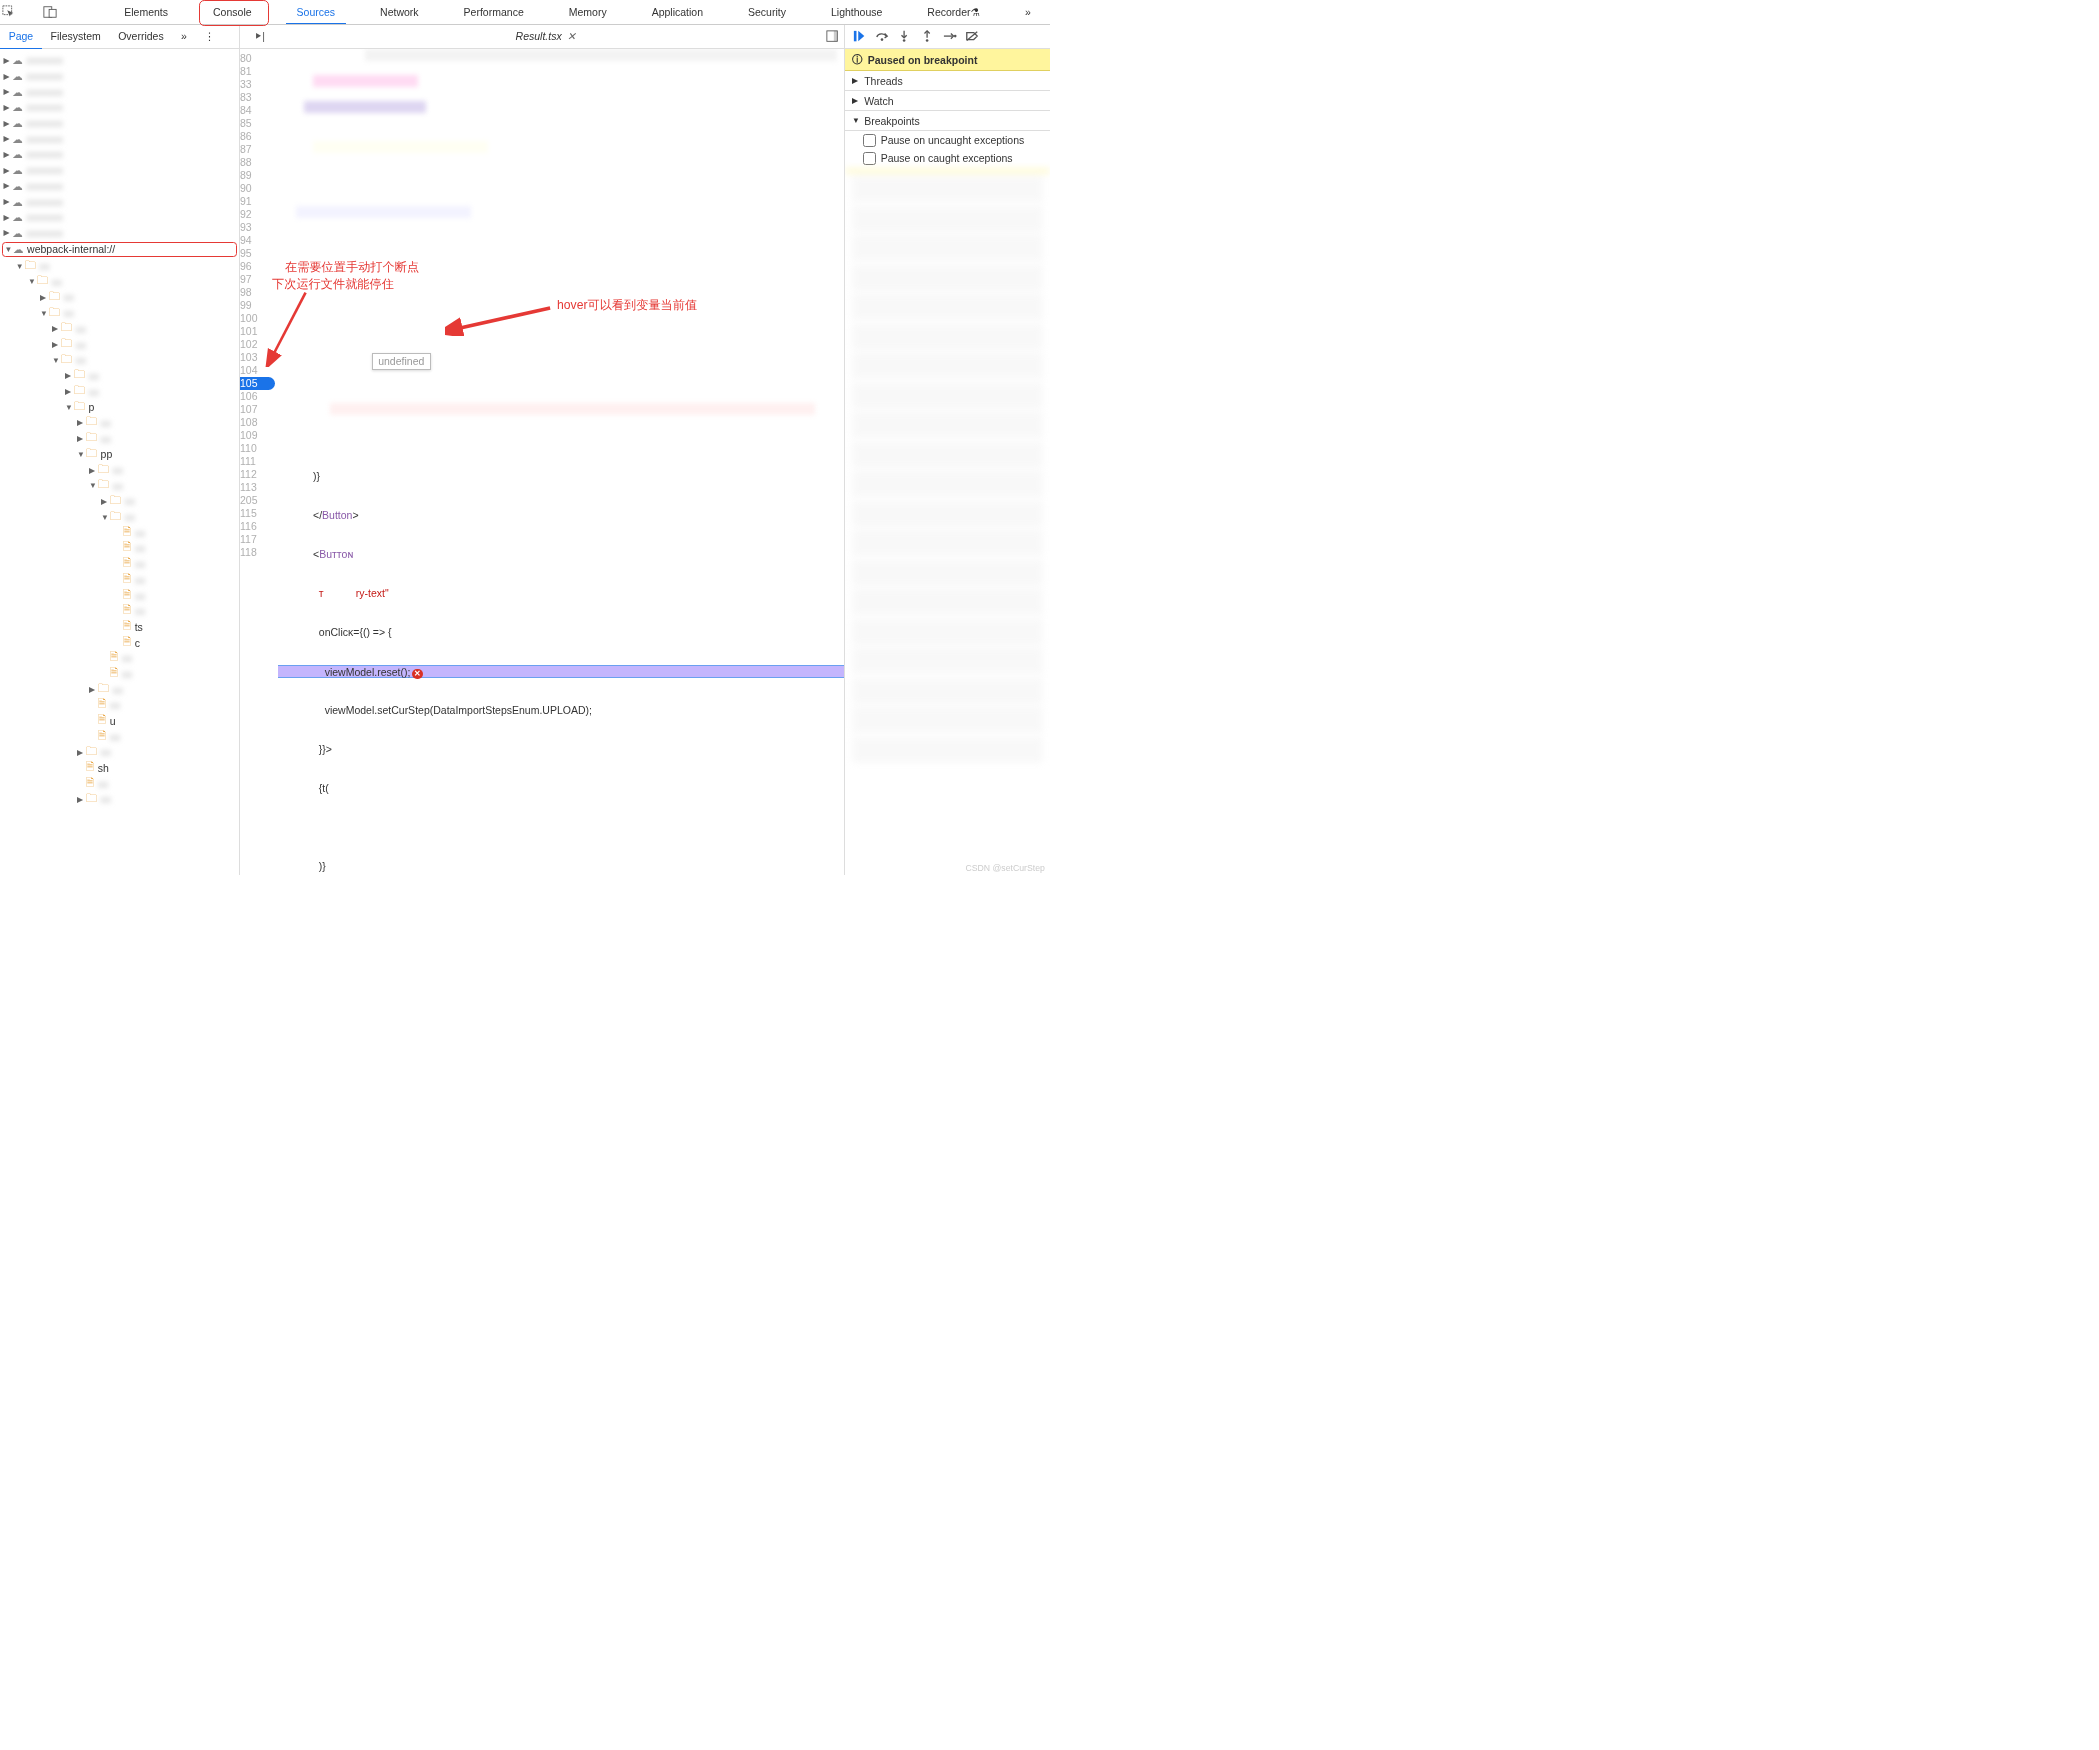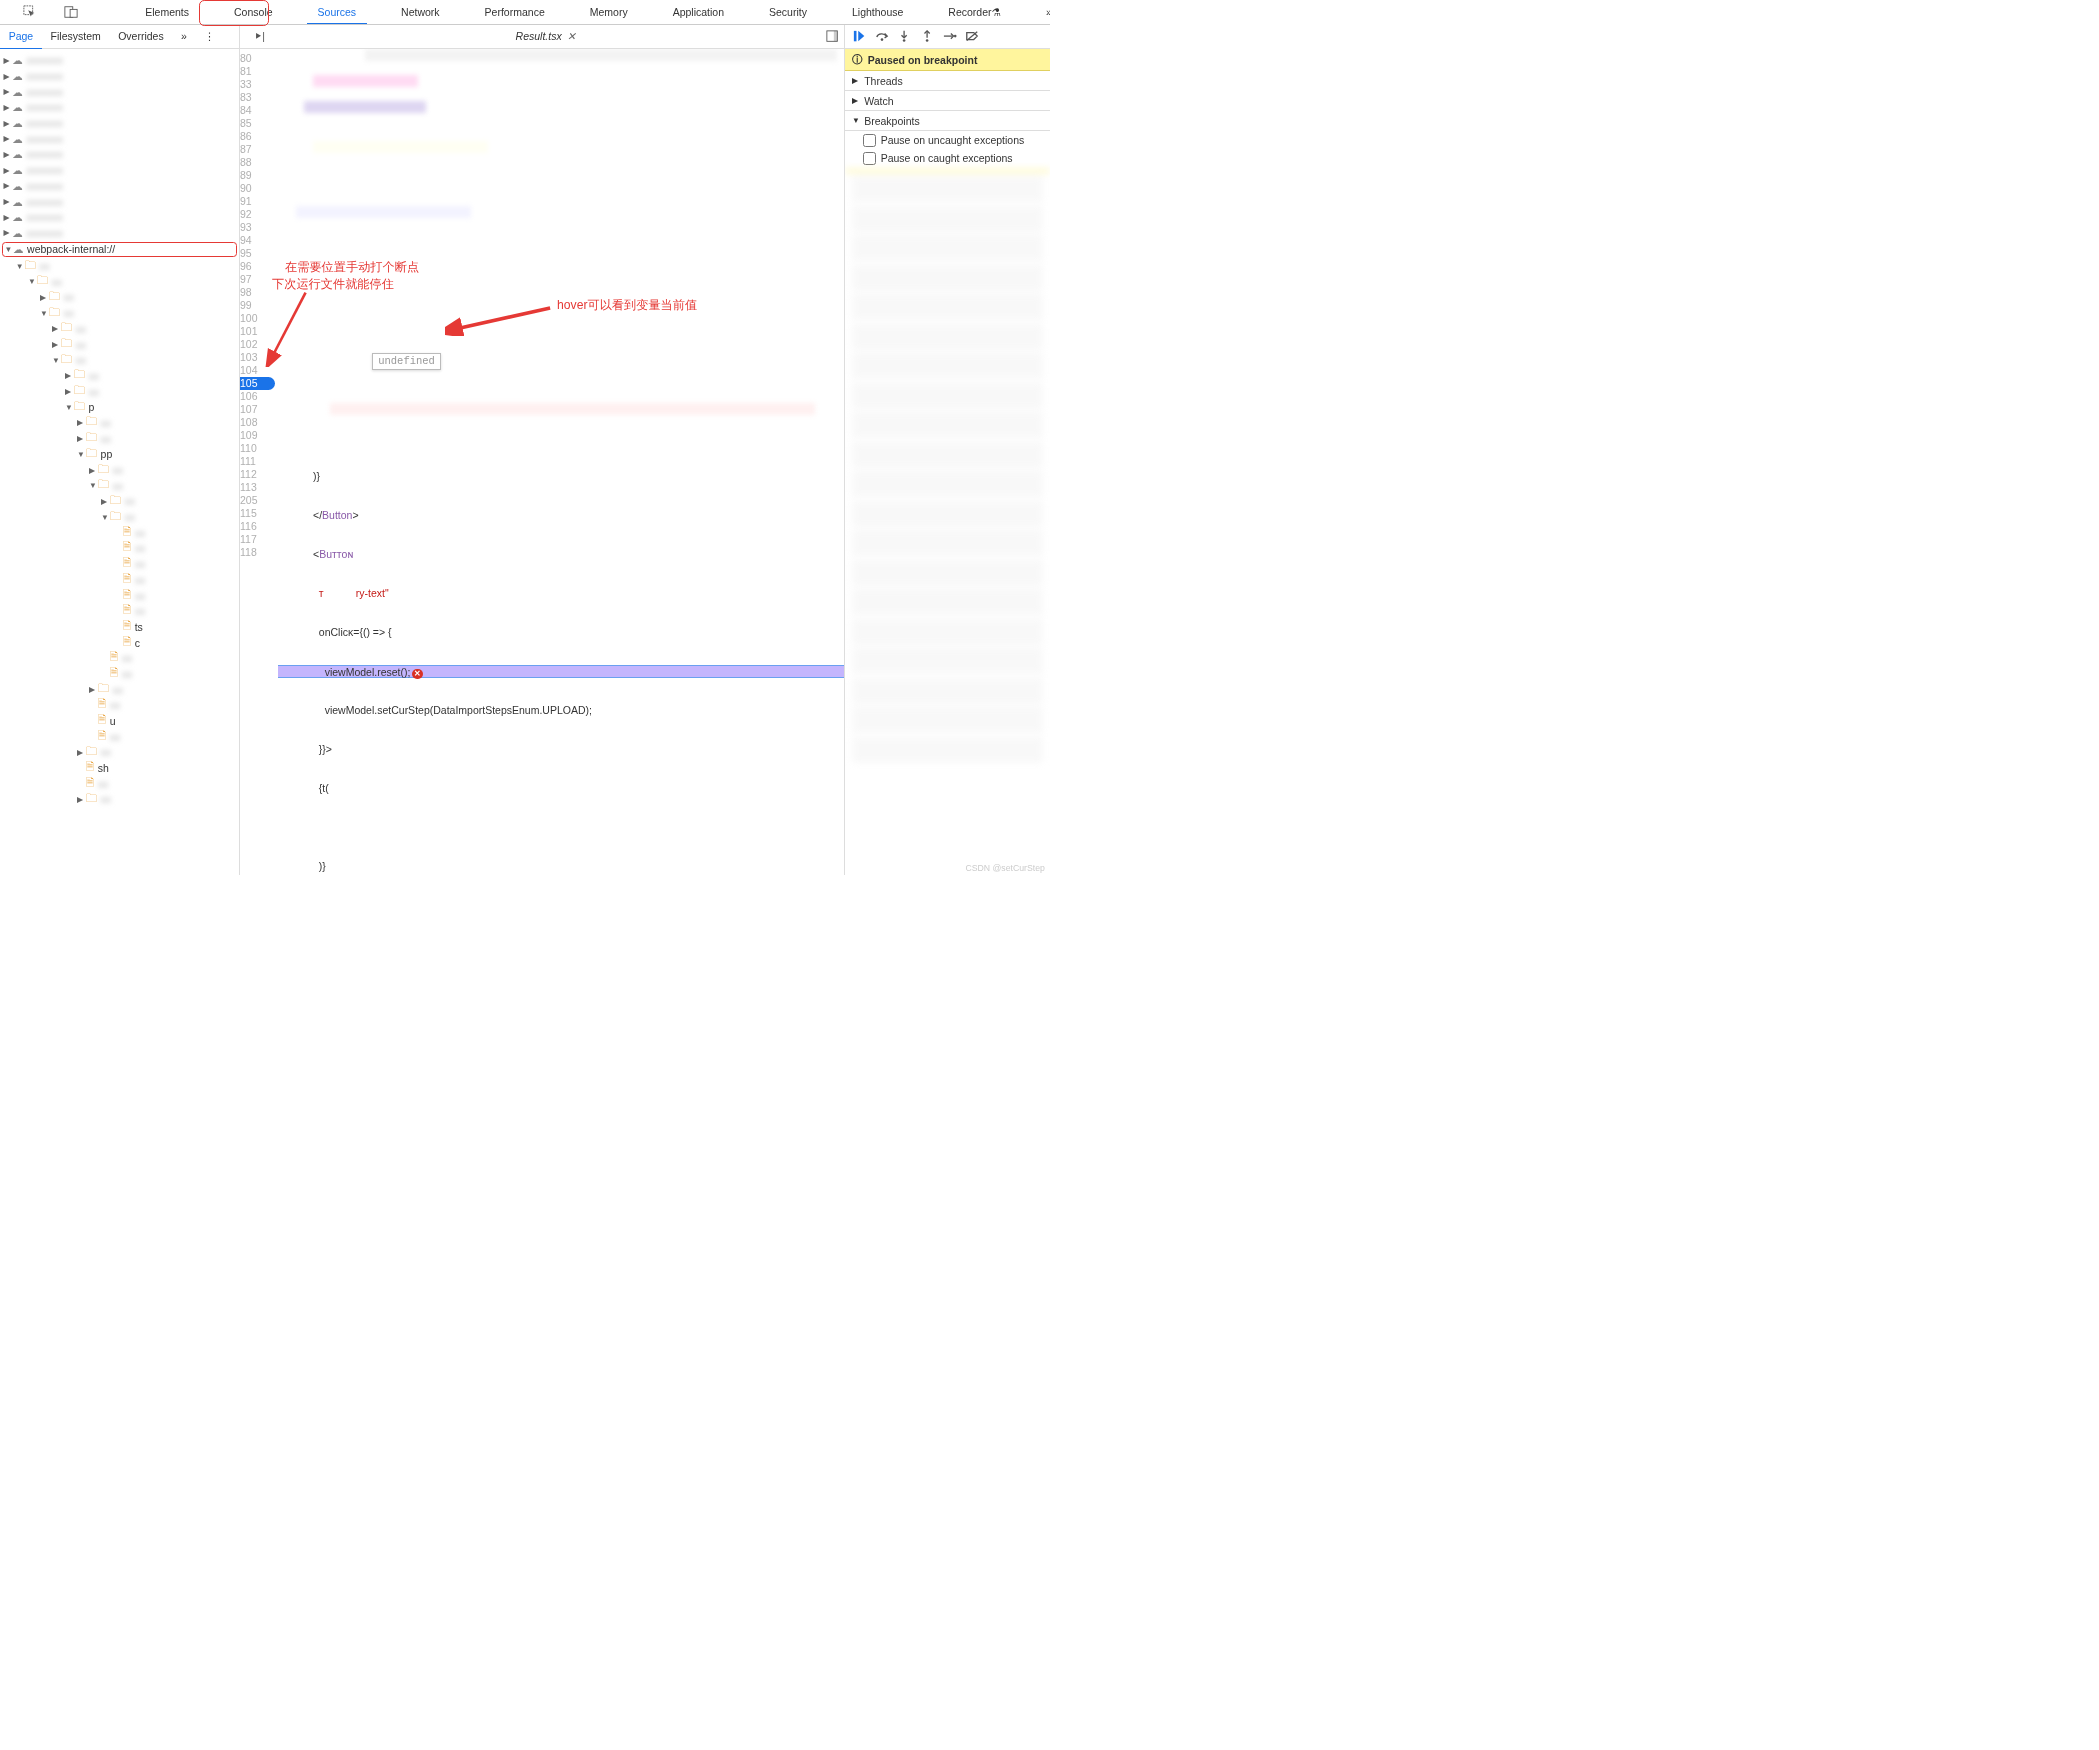--- a/index.html
+++ b/index.html
@@ -1,19 +1,19 @@
 <!DOCTYPE html>
 <html style="font-size:14px"><head>
 <meta charset="utf-8">
 <style>
 * { margin: 0; padding: 0; box-sizing: border-box; font-family: -apple-system, BlinkMacSystemFont, "Segoe UI", Helvetica, Arial, sans-serif; }
 body { width: 1050px; height: 875px; background: #fff; font-size: 10.5px; color: #333; overflow: hidden; position: relative; }
 
 
-.top-tabs { height: 24.5px; border-bottom: 0.9px solid #ccc; display: flex; align-items: center; padding: 0 21px; gap: 24px; }
+.top-tabs { height: 24.5px; border-bottom: 0.9px solid #ccc; display: flex; align-items: center; padding: 0 0; gap: 24px; }
 .top-icon { width: 21px; height: 21px; display: flex; align-items: center; justify-content: center; margin: 0 1.7px; color: #555; cursor: pointer; }
 .top-divider { width: 0.9px; height: 15.7px; background: #ccc; margin: 0 3.5px; }
 .top-tab { padding: 0 10.5px; height: 24.5px; display: flex; align-items: center; color: #333; cursor: pointer; }
 .top-tab.active { color: #1a73e8; border-bottom: 1.7px solid #1a73e8; margin-bottom: -0.9px; }
 .top-right { margin-left: auto; display: flex; align-items: center; gap: 3.5px; }
 .badge-err { color: #d93025; font-weight: 500; display:flex; align-items:center; gap:1.7px;}
 .badge-warn { color: #e37400; font-weight: 500; display:flex; align-items:center; gap:1.7px;}
 .badge-info { color: #1a73e8; font-weight: 500; display:flex; align-items:center; gap:1.7px;}
 .badge-circle { width:10.5px; height:10.5px; border-radius:50%; display:inline-flex; align-items:center; justify-content:center; color:#fff; font-size:7.9px; font-weight:bold;}
 .bc-err{background:#d93025;} .bc-warn{background:#e37400;} .bc-info{background:#1a73e8;}
@@ -42,21 +42,21 @@
 .tree-row .fileic { color:#e8a33d; margin-right: 3.5px; font-size:10.5px;}
 .tree-row.highlighted { border: 1.7px solid #e53935; border-radius: 3.5px; }
 
 
 .code-panel { flex: 1; border-right: 0.9px solid #ddd; position: relative; overflow: hidden; font-family: Menlo, Monaco, monospace; font-size: 10.5px; }
 .gutter { position: absolute; left: 0; top: 0; width: 38px; background: #fff; color: #b0b0b0; padding-right: 5.2px; line-height: 13px; padding-top:2.6px;}
 .gutter .bp { background: #1a73e8; color: #fff; border-radius: 0 7px 7px 0; margin-right:-1.7px; padding-right:16px;}
 .code-area { margin-left: 38px; padding-top: 2.6px; line-height: 13px; white-space: pre; position: relative;}
 .code-line { height: 13px; }
 .code-line.current { background: #c4b5fd; border-top:0.9px solid #6aa0f0; border-bottom:0.9px solid #6aa0f0;}
-.hover-tip { position:absolute; border:0.9px solid #bbb; background:#fff; padding:0.9px 5.2px; color:#999; font-family:Liberation Mono, monospace; box-shadow: 0 0.9px 2.6px rgba(0,0,0,0.15);}
+.hover-tip { position:absolute; border:0.9px solid #bbb; background:#fff; padding:0.9px 5.2px; color:#999; font-family:Liberation Sans, sans-serif; box-shadow: 0 0.9px 2.6px rgba(0,0,0,0.15);}
 .err-dot { display:inline-block; width:10.5px; height:10.5px; background:#d93025; color:#fff; border-radius:50%; font-size:7.9px; text-align:center; line-height:10.5px; font-weight:bold; margin-left:1.7px;} .tk-tag{color:#8959a8;} .tk-str{color:#c41a16;}
 .blur-strip { position:absolute; background:#eee; filter:blur(2.6px); opacity:0.7; height:12.2px;}
 
 
 .anno { position:absolute; color:#e53935; font-size:12.2px; font-weight:500; z-index:50; pointer-events:none;}
 .anno-box { position:absolute; border:1.7px solid #e53935; border-radius:5.2px; z-index:40; pointer-events:none;}
 .arrow-svg { position:absolute; z-index:45; pointer-events:none;}
 
 
 .dbg-panel { width: 205px; overflow: hidden;}

